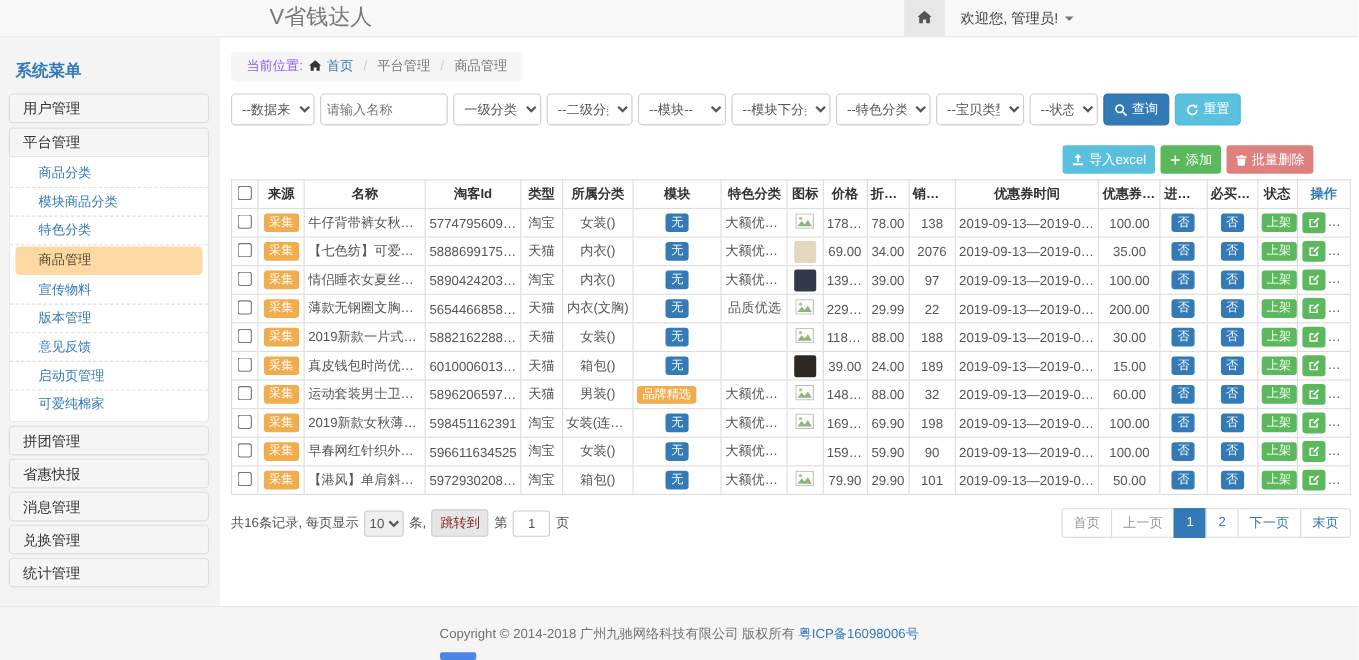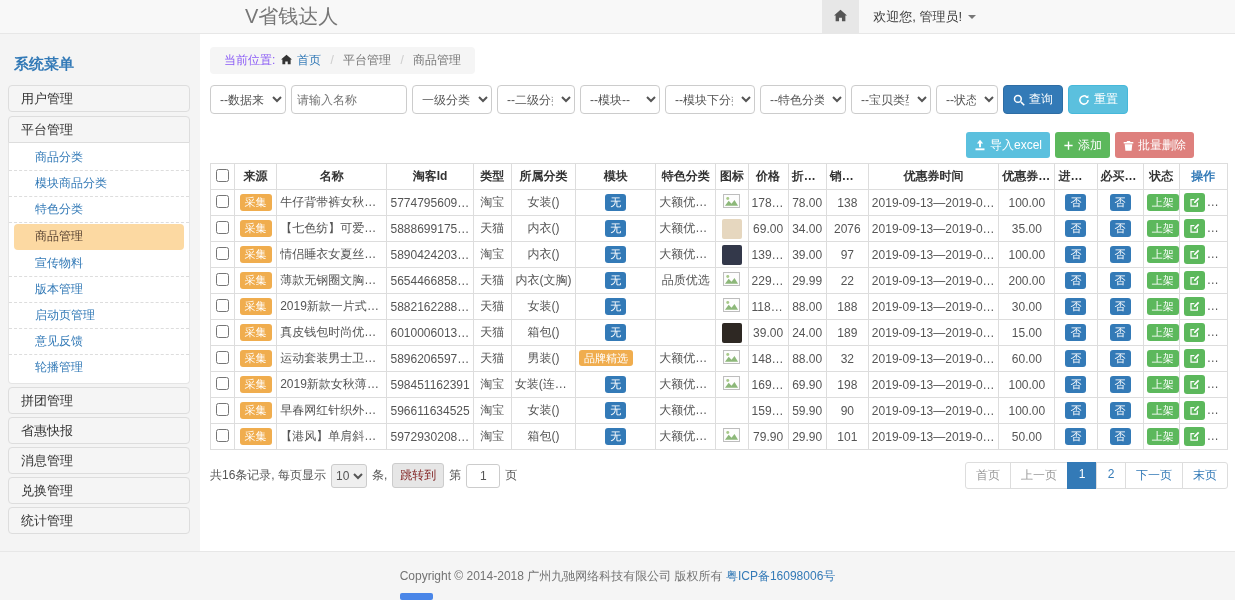--- a/index.html
+++ b/index.html
@@ -135,23 +135,23 @@
   <div id="sidebar-menu">
       <div class="side-item">用户管理</div>
       <div class="side-item" style="margin-top:4px;border-radius:4px 4px 0 0;">平台管理</div>
       <div class="submenu">
         <a class="sub-item" href="#">商品分类</a>
         <a class="sub-item" href="#">模块商品分类</a>
         <a class="sub-item" href="#">特色分类</a>
         <a class="sub-item active" href="#">商品管理</a>
         <a class="sub-item" href="#">宣传物料</a>
         <a class="sub-item" href="#">版本管理</a>
+        <a class="sub-item" href="#">意见反馈</a>
         <a class="sub-item" href="#">启动页管理</a>
-        <a class="sub-item" href="#">意见反馈</a>
-        <a class="sub-item" href="#">轮播管理</a>
+        <a class="sub-item" href="#">可爱纯棉家</a>
       </div>
       <div class="side-item" style="margin-top:3px;">拼团管理</div>
       <div class="side-item" style="margin-top:3px;">省惠快报</div>
       <div class="side-item" style="margin-top:3px;">消息管理</div>
       <div class="side-item" style="margin-top:3px;">兑换管理</div>
       <div class="side-item" style="margin-top:3px;">统计管理</div>
     </div>
 </aside>
 
 <main class="main">

